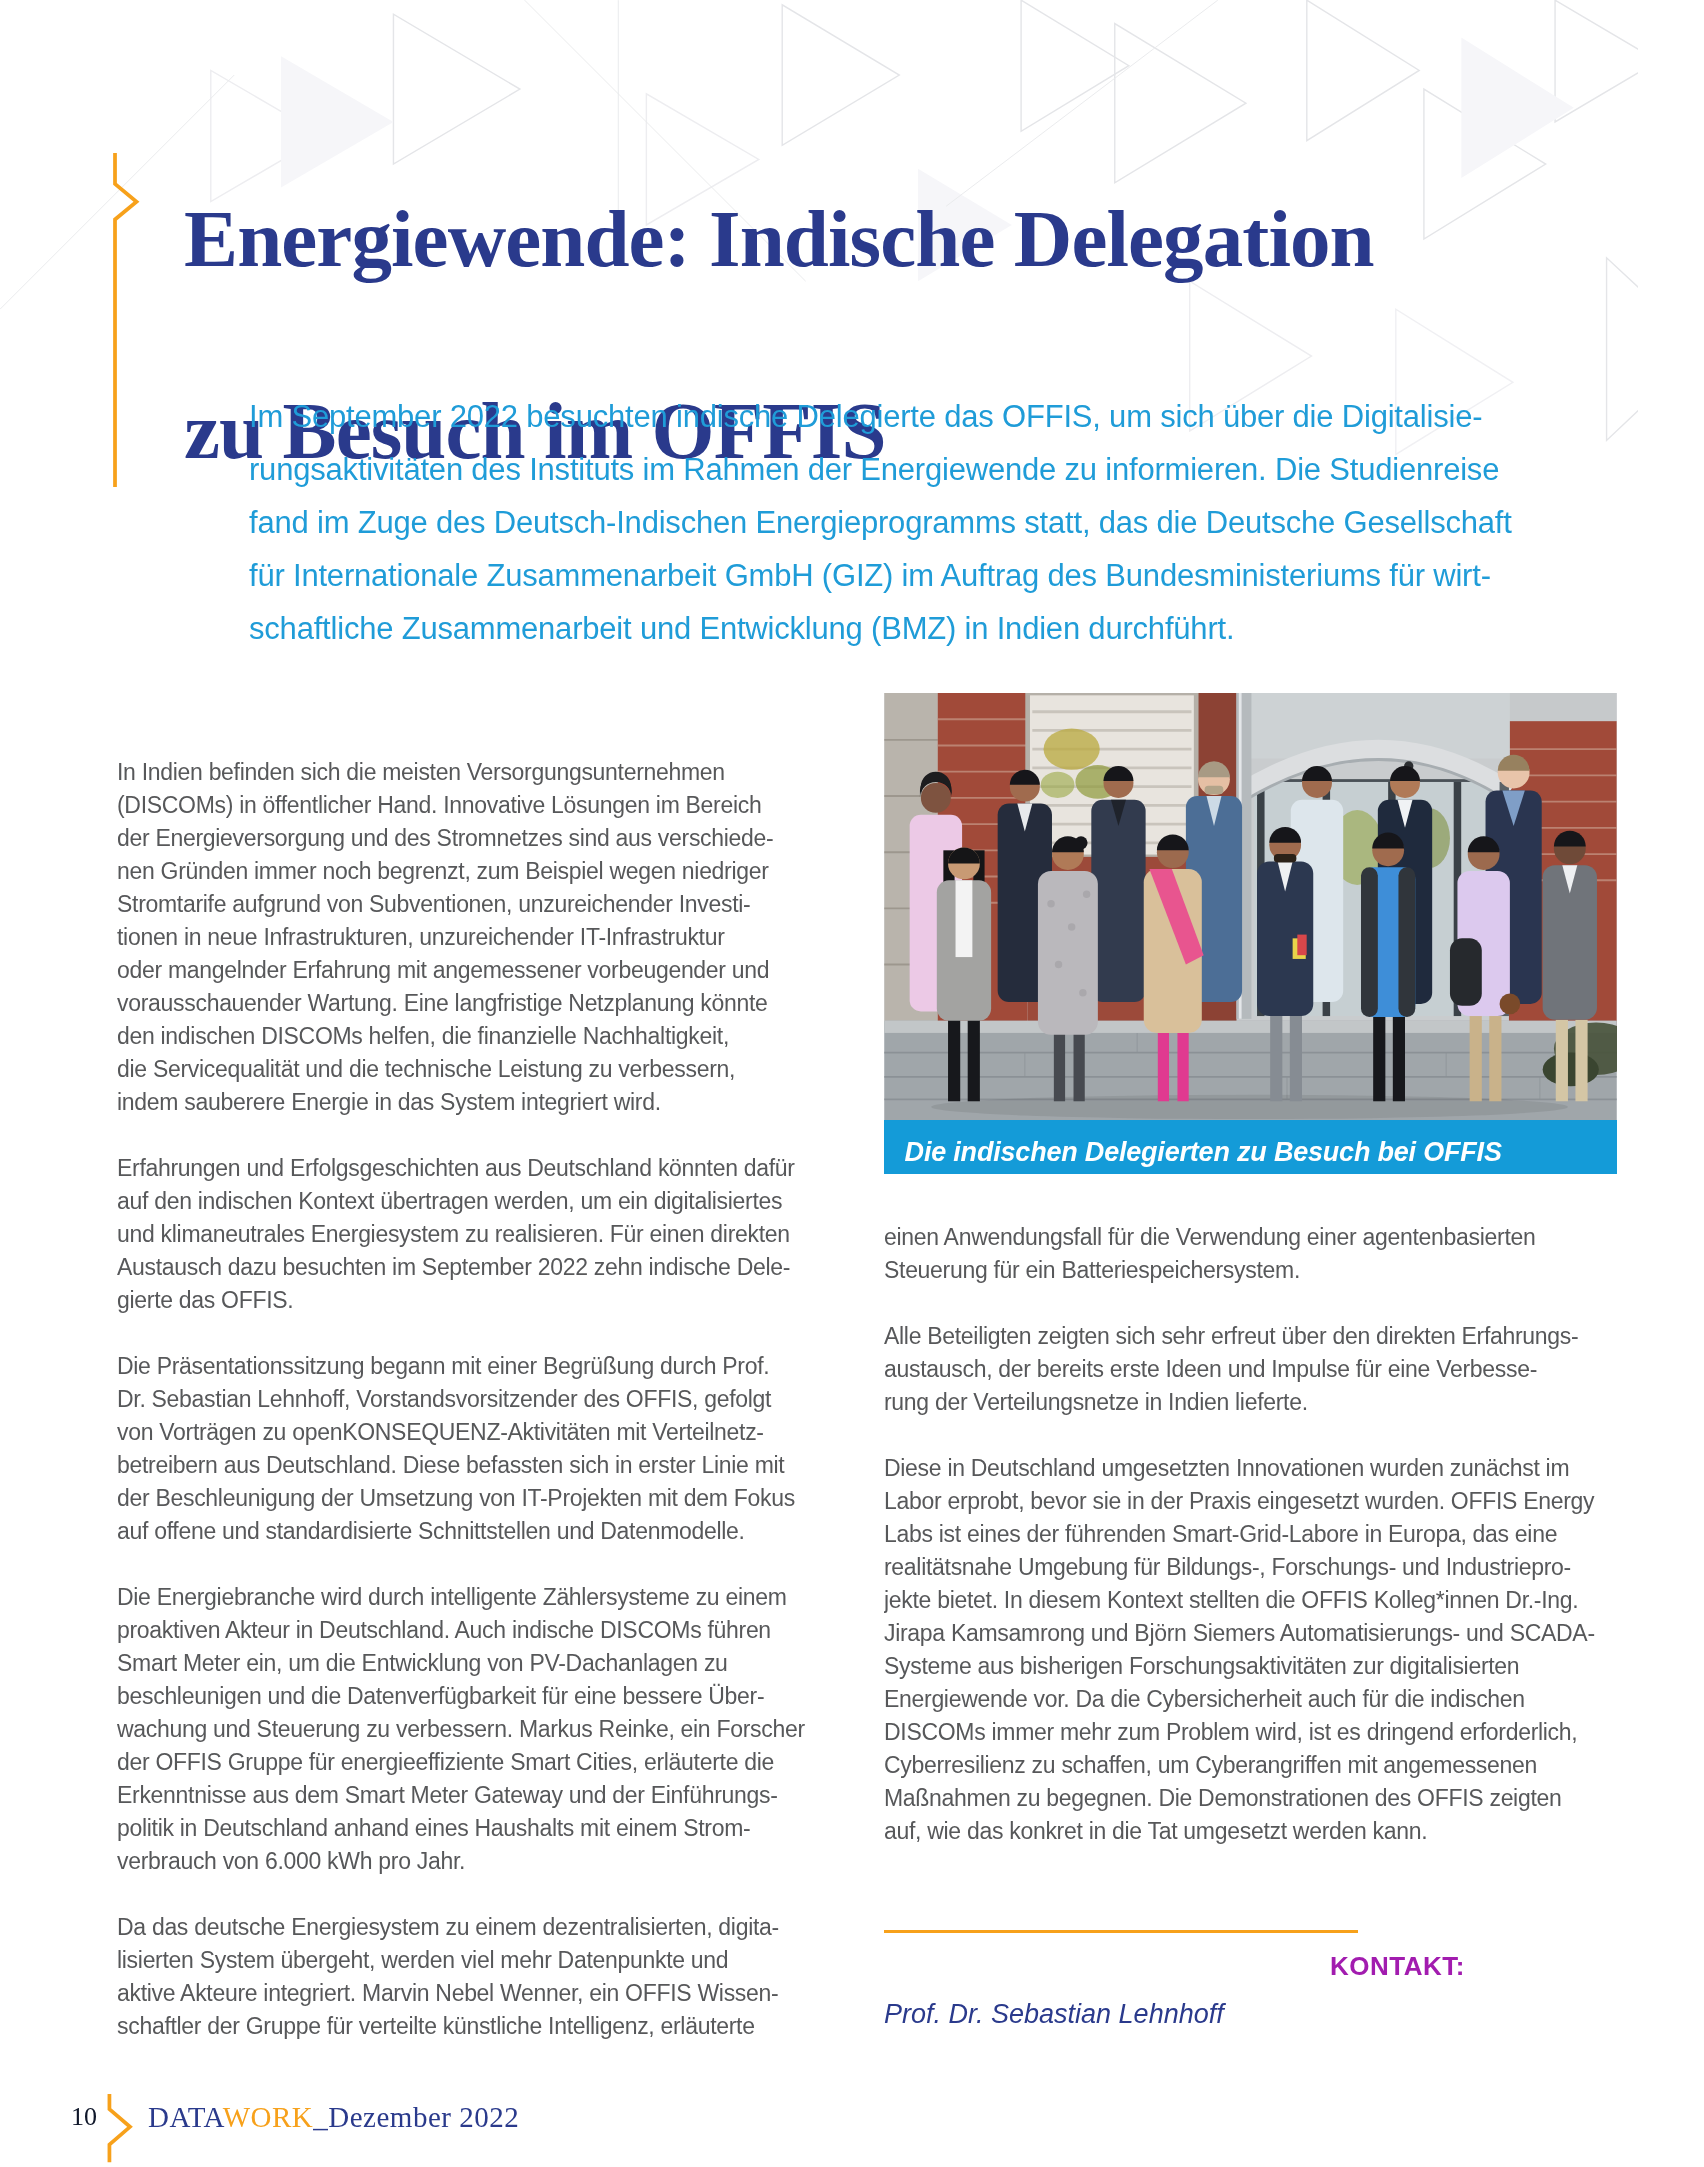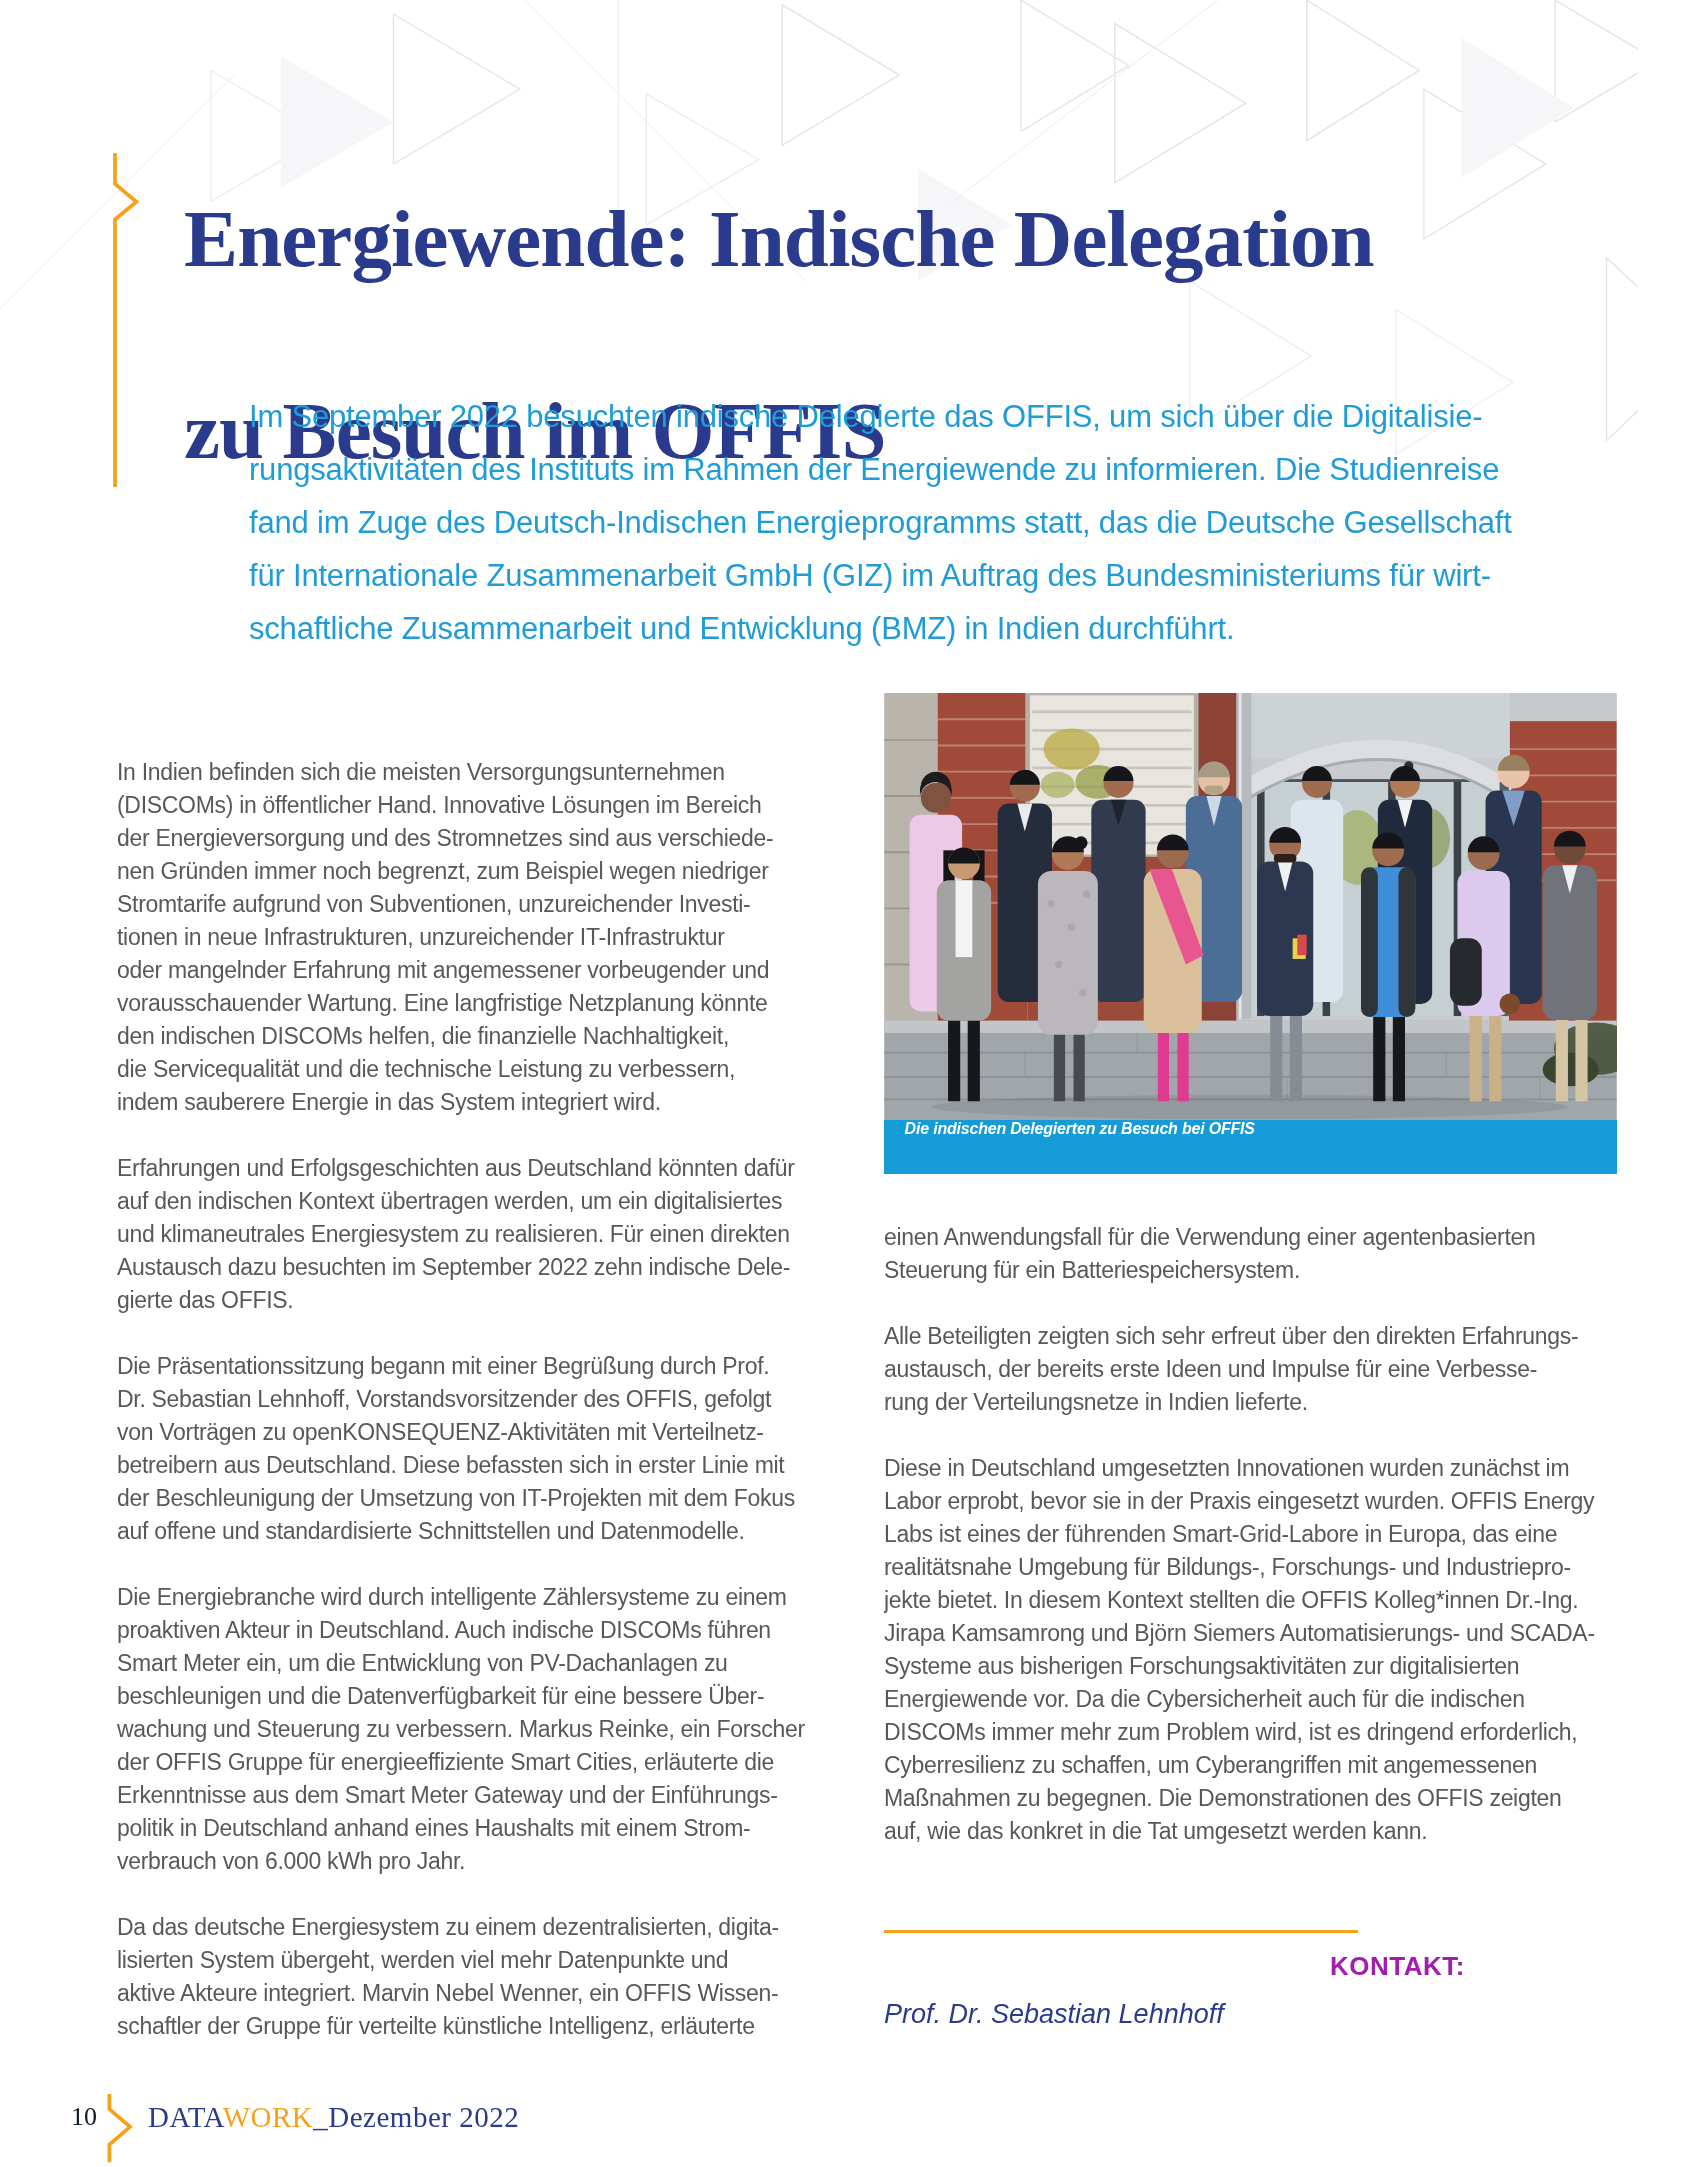--- a/index.html
+++ b/index.html
@@ -28,22 +28,22 @@
          letter-spacing:-0.3px; color:#57585a; }
   .col p { margin:0 0 33px 0; white-space:pre; overflow:hidden; }
   .col-left  { left:117px; top:720px;  width:751px;margin-top:36px; }
   .col-right { left:884px; top:1221px; width:766px; }
 
   .photo-block { position:absolute; left:884px; top:693px; width:733px; }
   .photo-frame { display:block; }
   .photo-caption {
     width:733px; height:54px; box-sizing:border-box;
     background:#149bd8; color:#ffffff;
-    font-style:italic; font-weight:bold; font-size:16px; letter-spacing:-0.2px;
-    display:flex; align-items:flex-start; padding:0 9.4px 5.6px 20.6px;
+    font-style:italic; font-weight:bold; font-size:27px; letter-spacing:-0.2px;
+    display:flex; align-items:flex-end; padding:0 9.4px 5.6px 20.6px;
   }
 
   .contact { position:absolute; left:884px; top:1930px; width:581px; }
   .contact-rule { width:474px; height:2.8px; background:#f7a11b; margin:0 0 18px 0; }
   .contact-heading { font-weight:bold; font-size:26px; letter-spacing:0.5px;
     color:#a21caf; margin:0 0 11.2px 0;text-align:right; }
   .contact-name { font-style:italic; font-weight:normal; font-size:27px;
     line-height:43px; color:#2a3a8c; }
 
   .page-number {

